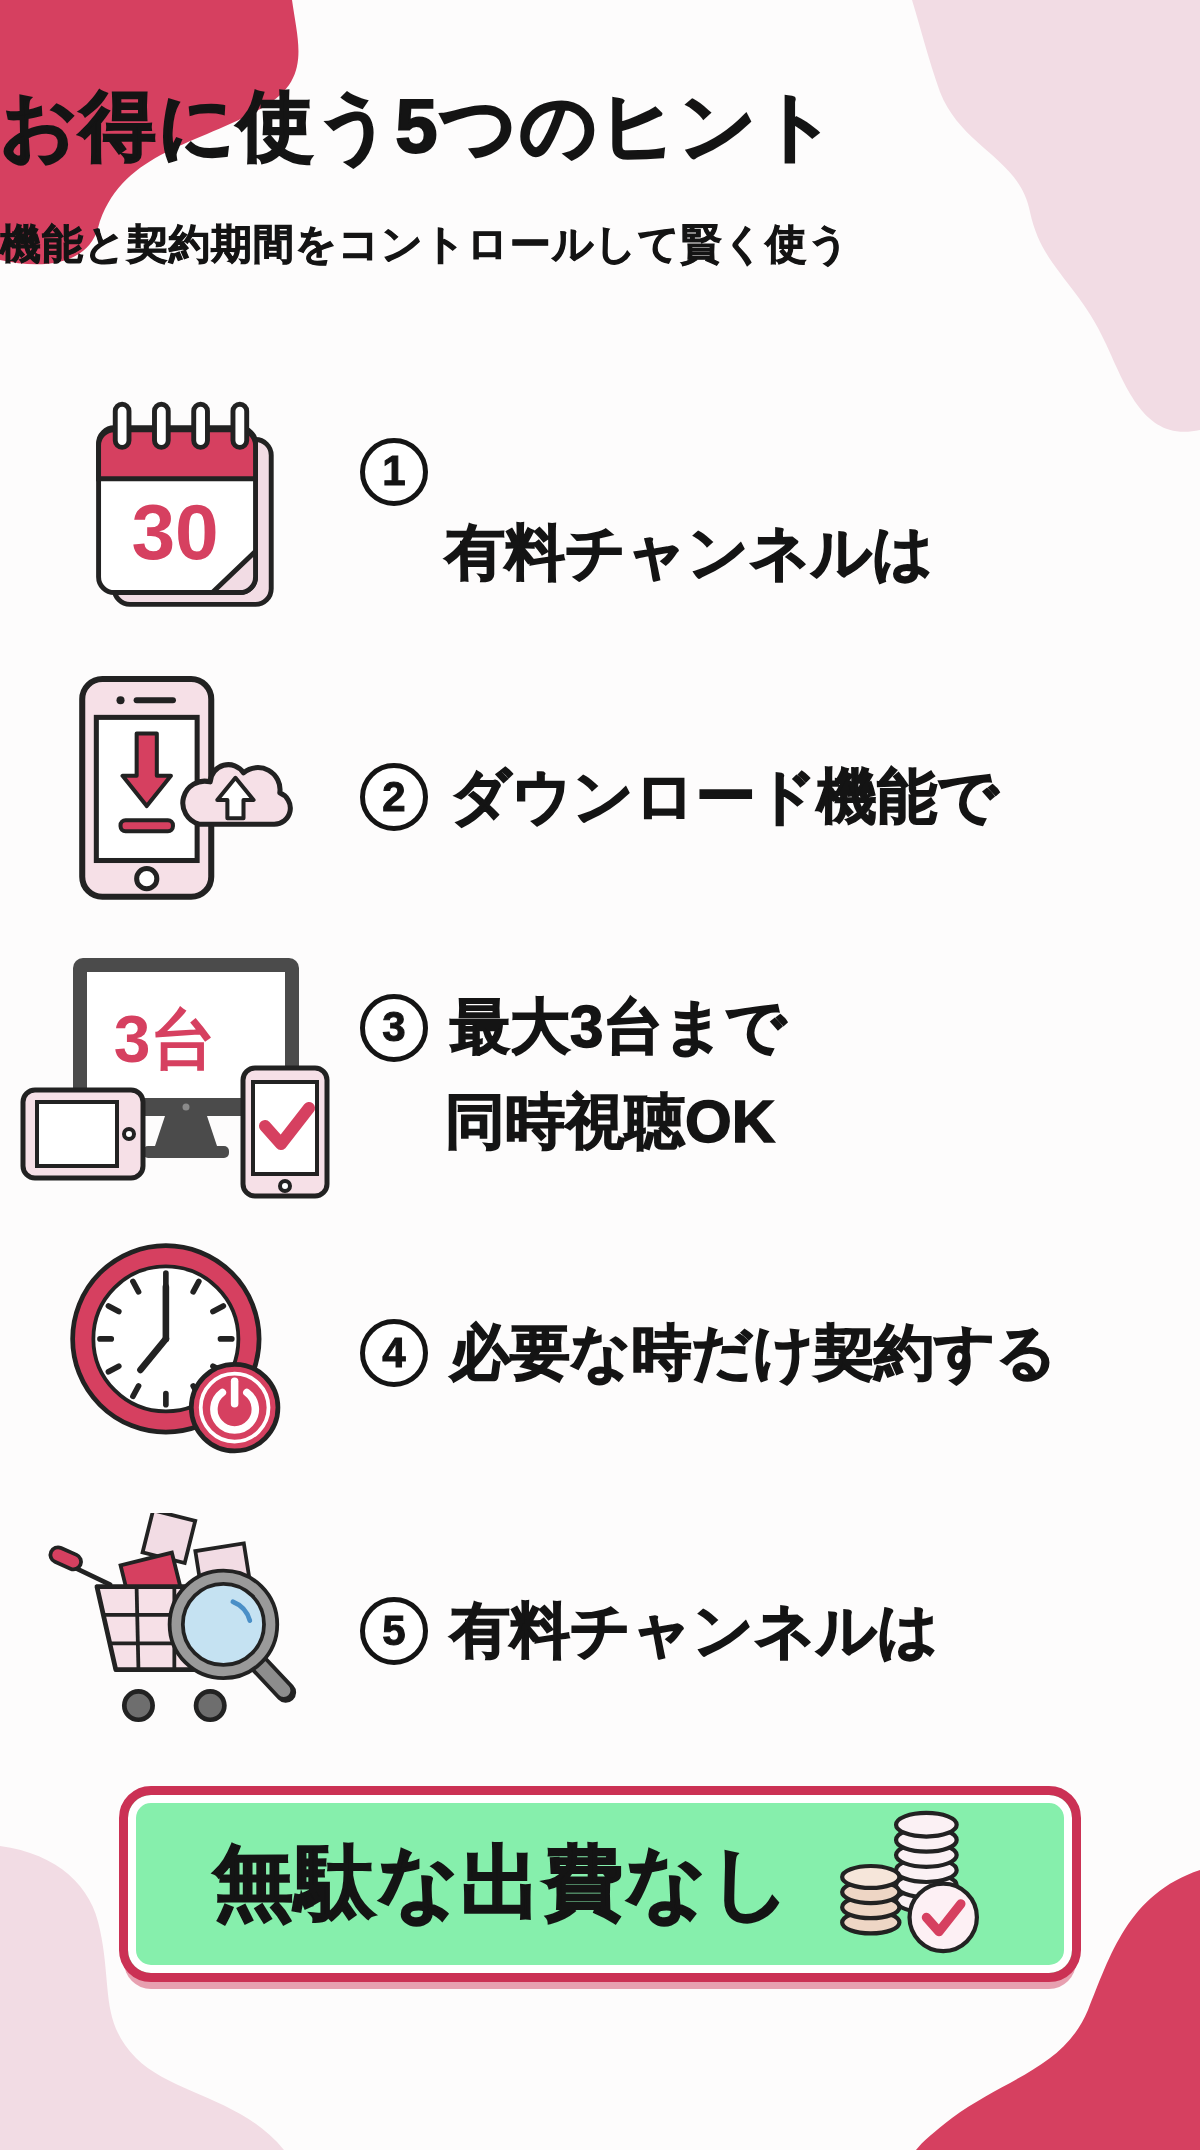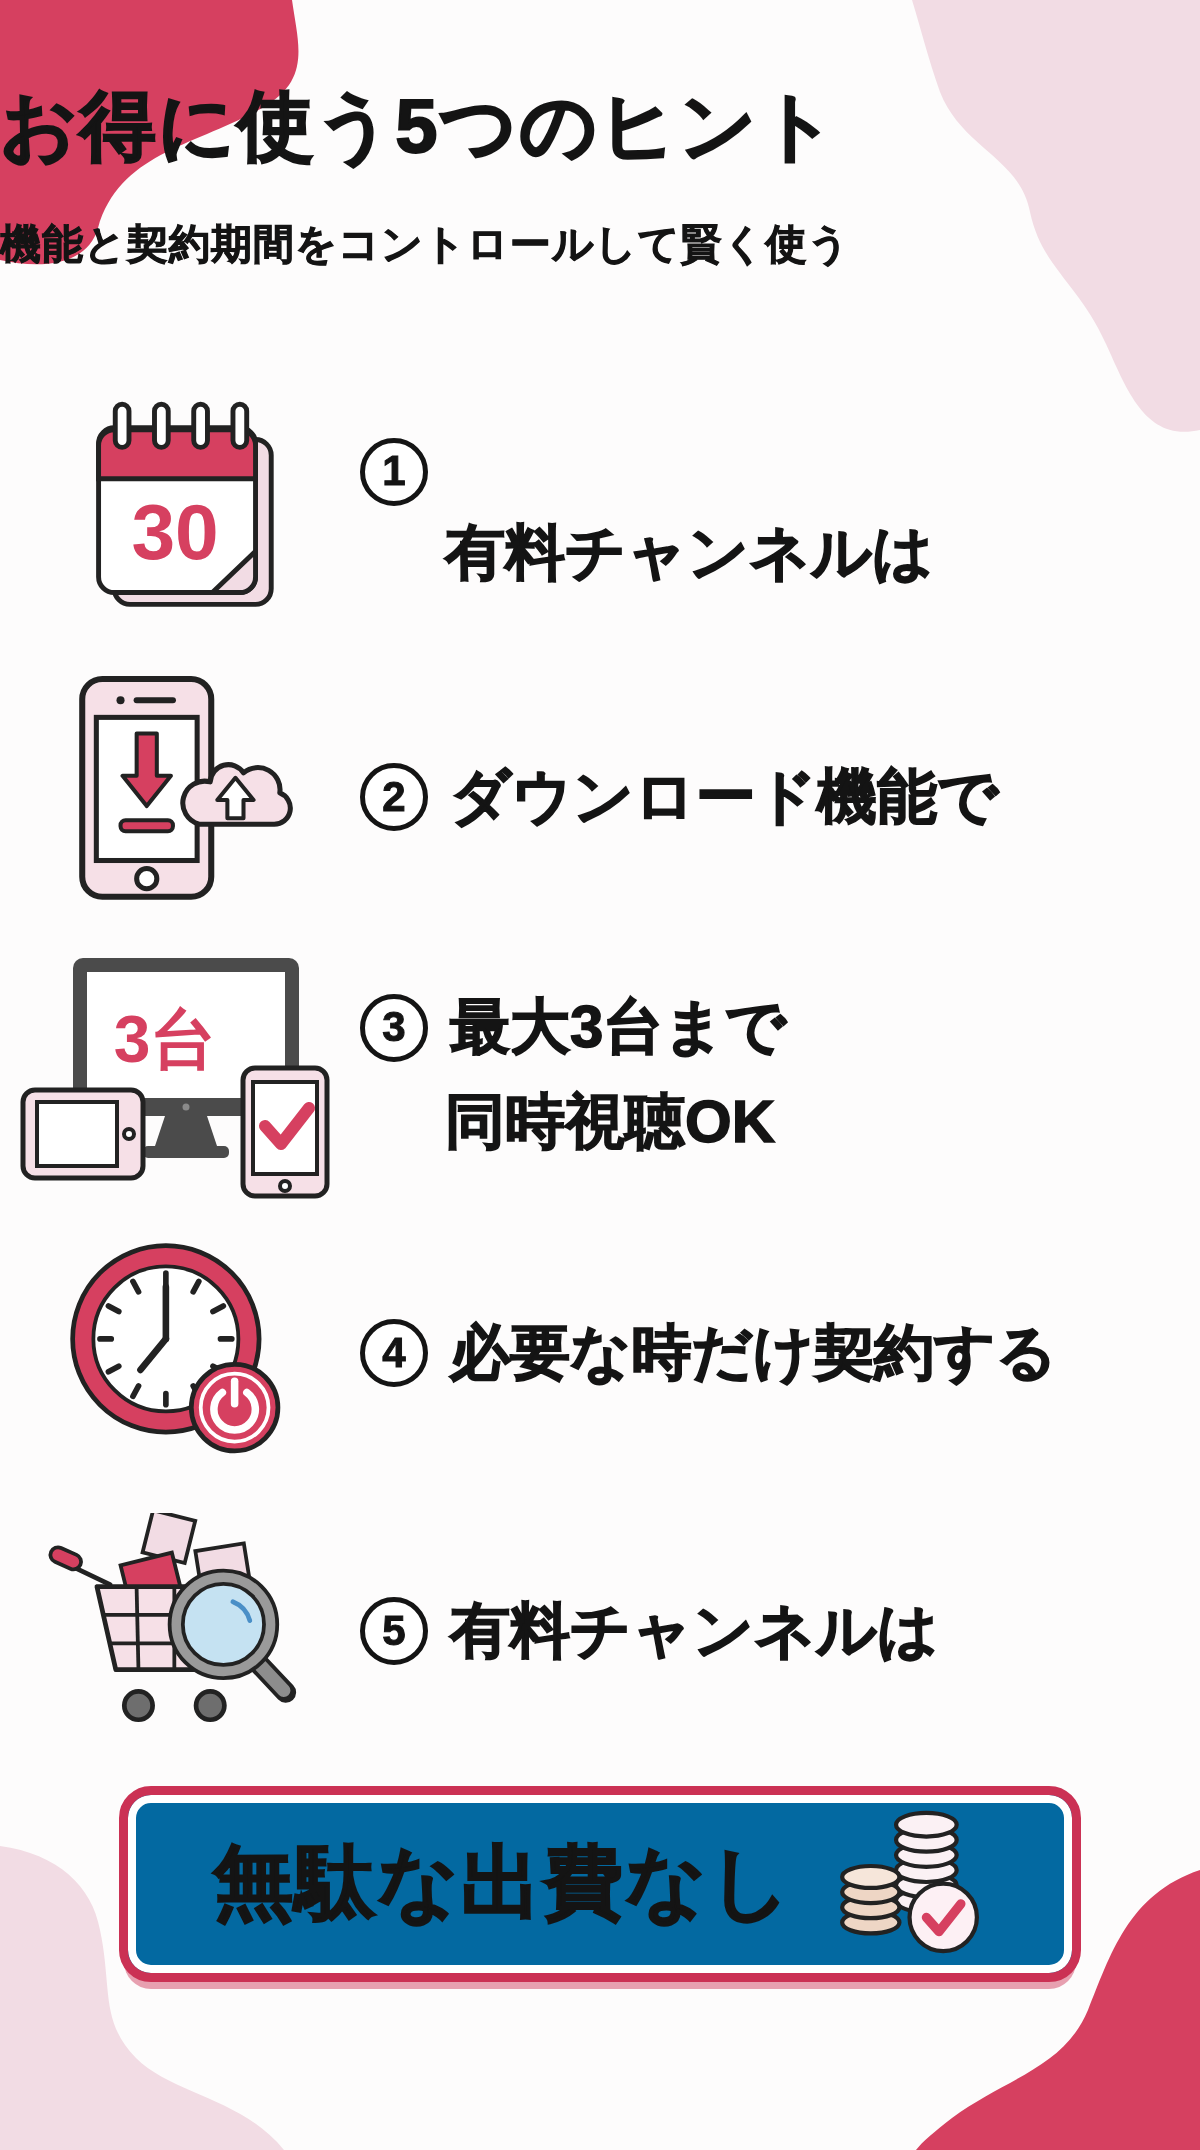--- a/index.html
+++ b/index.html
@@ -32,21 +32,21 @@
   .num-circle{
     display:inline-flex;width:58px;height:58px;border:5px solid #141414;
     border-radius:50%;align-items:center;justify-content:center;
     font-size:42px;font-weight:900;margin-right:22px;flex:0 0 auto;
     -webkit-text-stroke:1px #141414;background:#fff;
   }
   .tip-line2{margin-left:85px;}
 
   .banner{
     width:944px;height:178px;margin:16px auto 0 auto;
-    background:#0369a1;border:9px solid #cb3154;border-radius:32px;
+    background:#86efac;border:9px solid #cb3154;border-radius:32px;
     box-shadow:inset 0 0 0 8px #ffffff, 0 12px 0 -5px rgba(203,49,84,.45);
     display:flex;align-items:center;justify-content:center;gap:34px;
   }
   .banner-label{
     font-size:80px;font-weight:900;letter-spacing:2px;
     -webkit-text-stroke:2px #141414;
   }
   svg text{font-family:"Liberation Sans","DejaVu Sans",sans-serif;}
 </style>
 </head>

